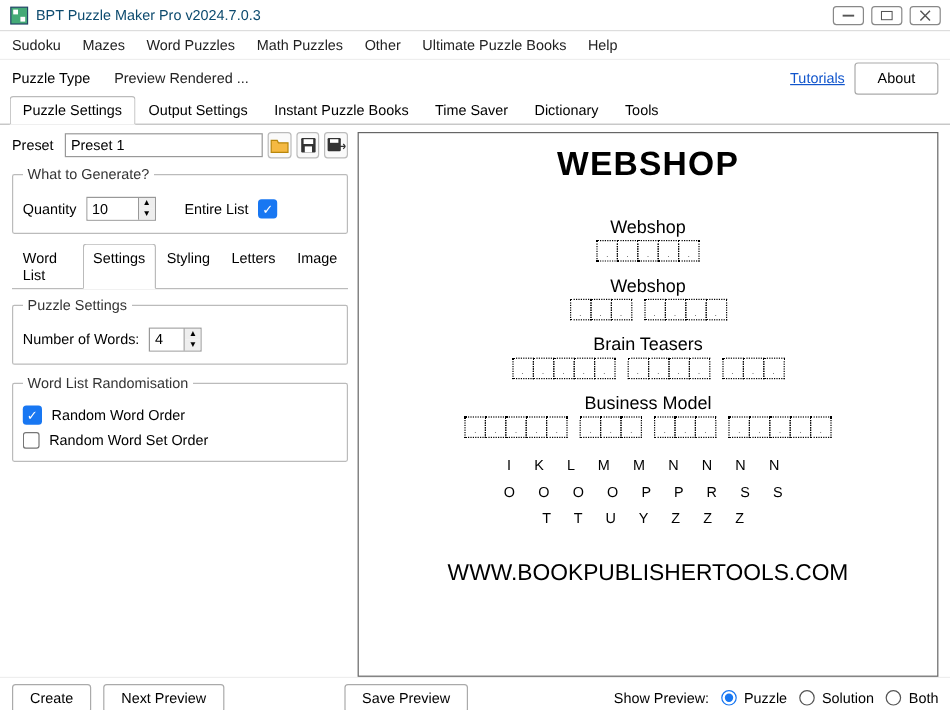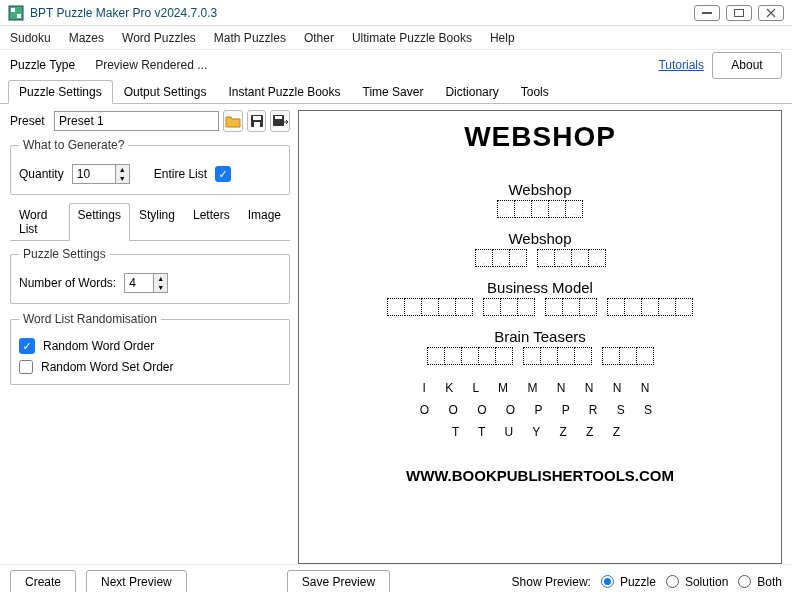--- a/index.html
+++ b/index.html
@@ -60,21 +60,21 @@
 
 .preview { flex: 1; border: 1px solid #666; background: #fff; padding: 10px 4px; text-align: center; font-family: Arial, sans-serif; overflow: hidden; }
 .preview h1 { font-size: 28px; font-weight: bold; margin-bottom: 28px; letter-spacing: 1px; }
 .word-group { margin-bottom: 12px; }
 .word-label { font-size: 15px; margin-bottom: 2px; }
 .boxes-row { display: flex; justify-content: center; gap: 10px; }
 .boxes { display: flex; }
 .box { width: 18px; height: 18px; border: 1px dotted #000; margin-left: -1px; display: flex; align-items: flex-end; justify-content: center; font-size: 6px; padding-bottom: 1px; }
 .box:first-child { margin-left: 0; }
 .letters { margin-top: 10px; font-size: 15px; line-height: 22px; letter-spacing: 8px; }
-.url { font-size: 15px; font-weight: bold; margin-top: 24px; }
+.url { font-size: 19px; font-weight: normal; margin-top: 24px; }
 
 
 .footer { height: 34px; display: flex; align-items: center; padding: 0 10px; gap: 10px; border-top: 1px solid #eee; }
 .footer button { height: 24px; padding: 0 14px; border: 1px solid #aaa; border-radius: 3px; background: #fff; }
 .footer .spacer { flex: 1; }
 .radio-row { display: flex; align-items: center; gap: 6px; }
 .radio { width: 13px; height: 13px; border: 1px solid #555; border-radius: 50%; display: inline-flex; align-items: center; justify-content: center; }
 .radio.sel::after { content: ""; width: 7px; height: 7px; background: #1877f2; border-radius: 50%; }
 .radio.sel { border-color: #1877f2; }
 </style>
@@ -241,65 +241,65 @@
             </div>
             <div class="boxes">
               <div class="box">.</div>
               <div class="box">.</div>
               <div class="box">.</div>
               <div class="box">.</div>
             </div>
           </div>
         </div>
         <div class="word-group">
-          <div class="word-label">Business Model</div>
+          <div class="word-label">Brain Teasers</div>
           <div class="boxes-row">
             <div class="boxes">
               <div class="box">.</div>
               <div class="box">.</div>
               <div class="box">.</div>
               <div class="box">.</div>
               <div class="box">.</div>
             </div>
             <div class="boxes">
               <div class="box">.</div>
               <div class="box">.</div>
               <div class="box">.</div>
-            </div>
-            <div class="boxes">
-              <div class="box">.</div>
-              <div class="box">.</div>
-              <div class="box">.</div>
-            </div>
-            <div class="boxes">
-              <div class="box">.</div>
-              <div class="box">.</div>
+              <div class="box">.</div>
+            </div>
+            <div class="boxes">
               <div class="box">.</div>
               <div class="box">.</div>
               <div class="box">.</div>
             </div>
           </div>
         </div>
         <div class="word-group">
-          <div class="word-label">Brain Teasers</div>
+          <div class="word-label">Business Model</div>
           <div class="boxes-row">
             <div class="boxes">
               <div class="box">.</div>
               <div class="box">.</div>
               <div class="box">.</div>
               <div class="box">.</div>
               <div class="box">.</div>
             </div>
             <div class="boxes">
               <div class="box">.</div>
               <div class="box">.</div>
               <div class="box">.</div>
-              <div class="box">.</div>
-            </div>
-            <div class="boxes">
+            </div>
+            <div class="boxes">
+              <div class="box">.</div>
+              <div class="box">.</div>
+              <div class="box">.</div>
+            </div>
+            <div class="boxes">
+              <div class="box">.</div>
+              <div class="box">.</div>
               <div class="box">.</div>
               <div class="box">.</div>
               <div class="box">.</div>
             </div>
           </div>
         </div>
       </div>
     <div class="letters" id="letters-container">
         <div>I K L M M N N N N</div>
         <div>O O O O P P R S S</div>

